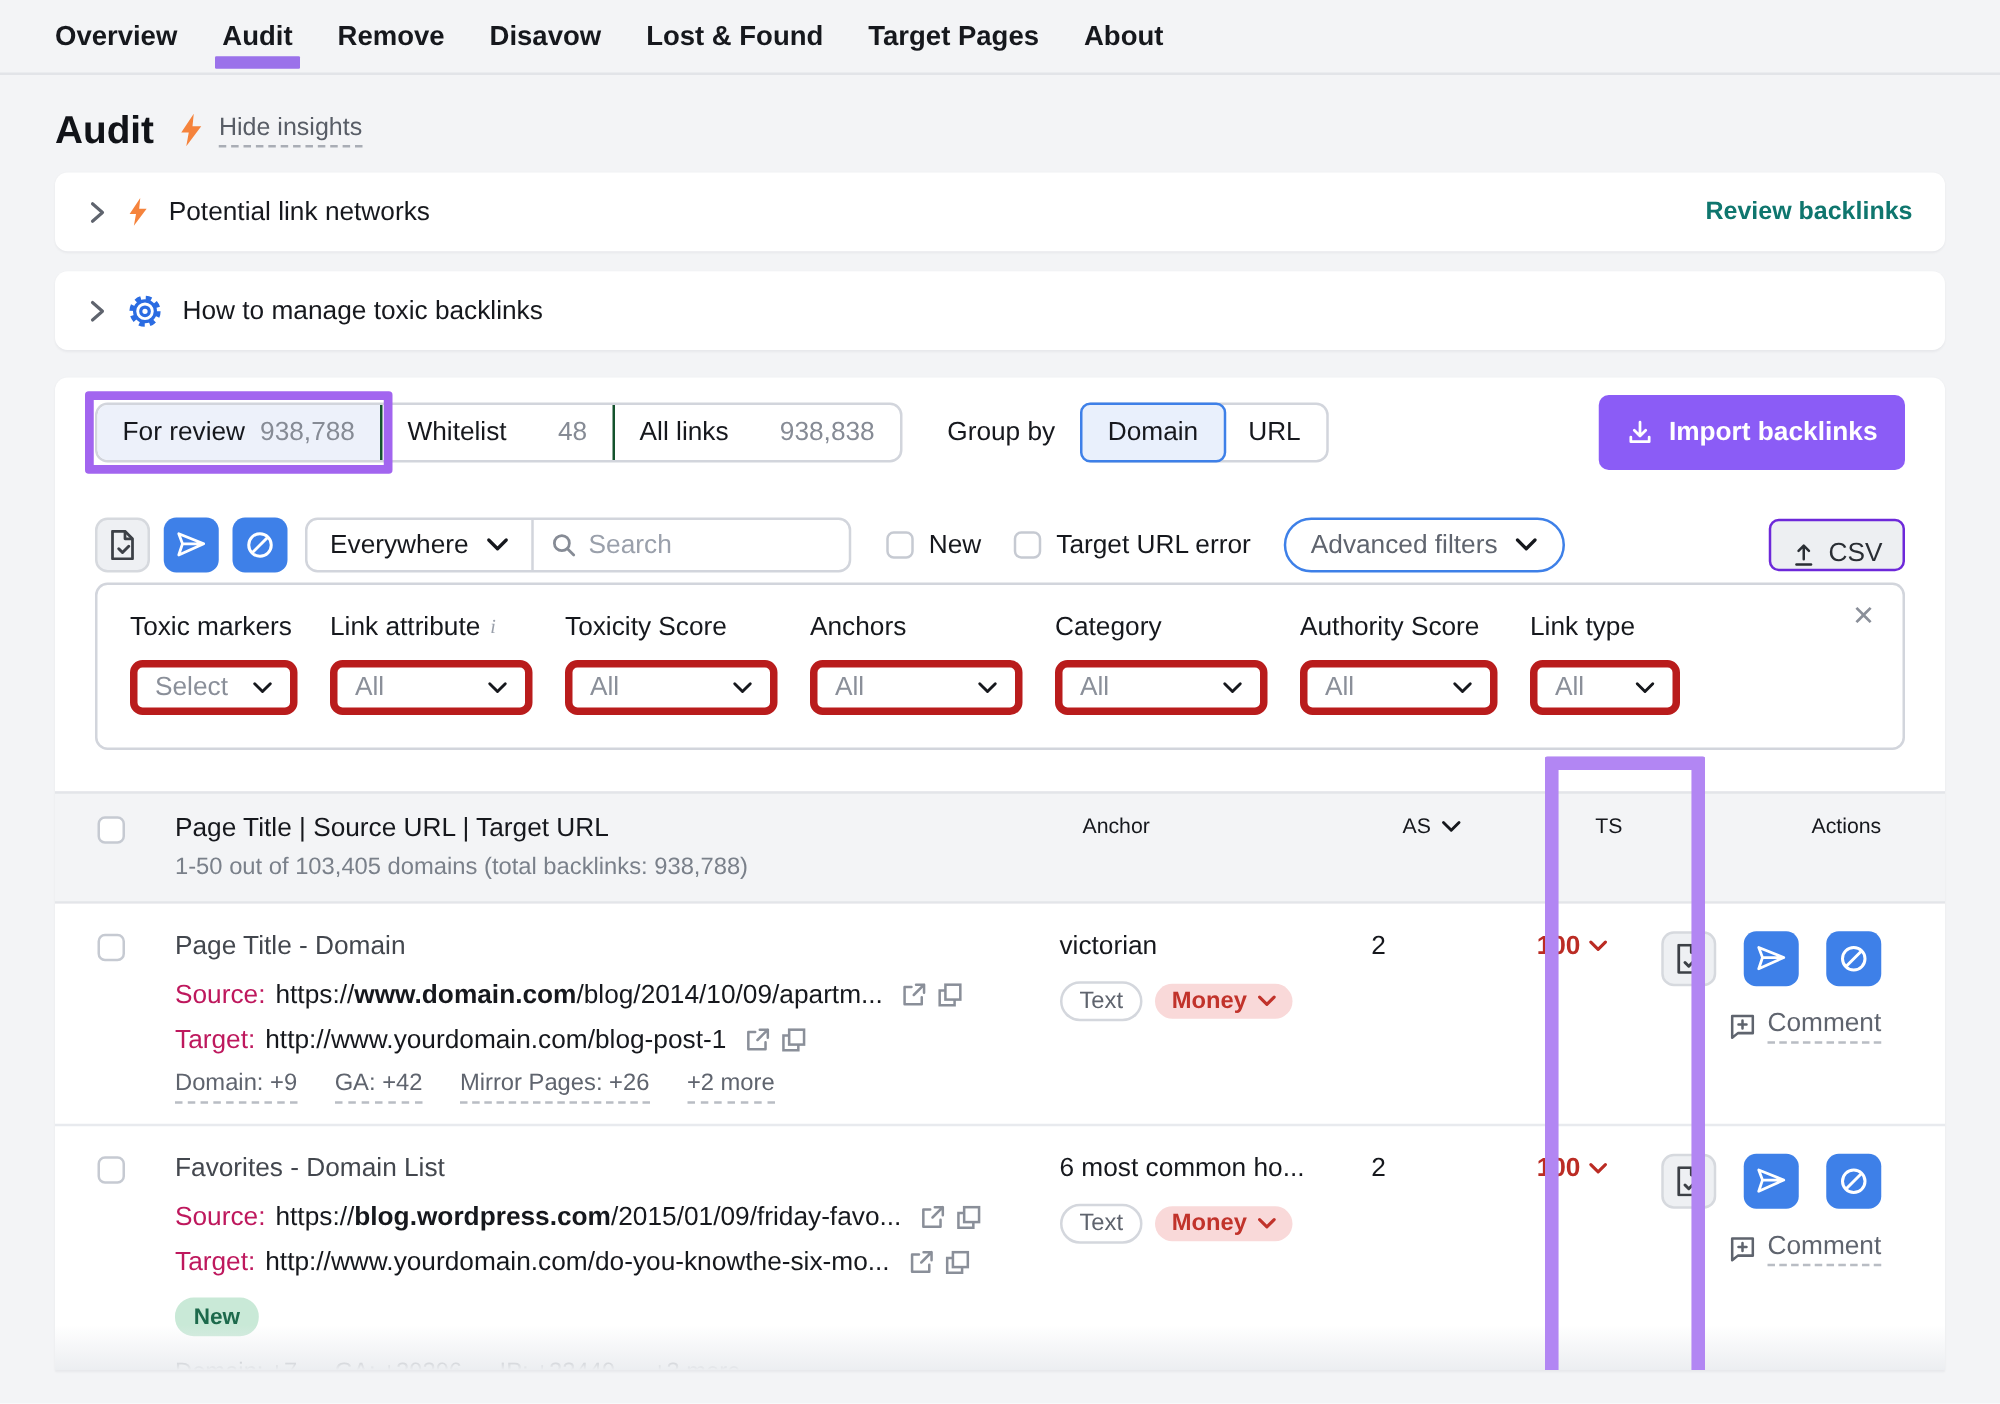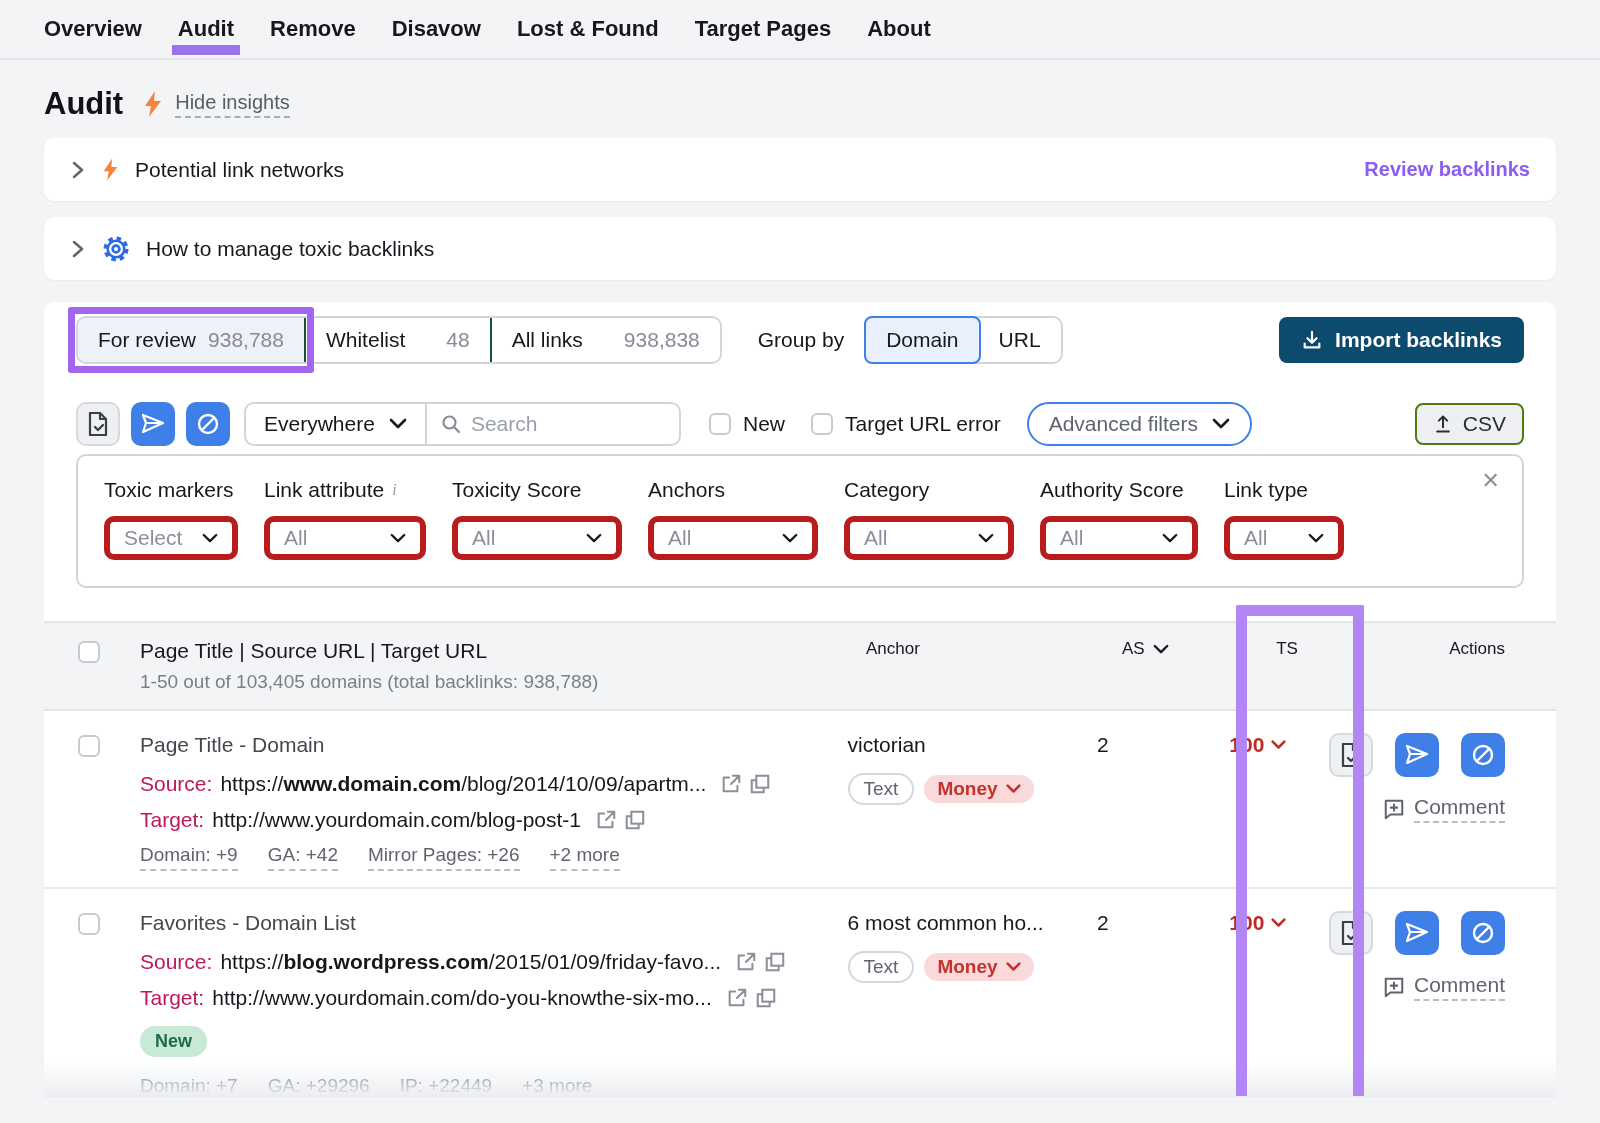--- a/index.html
+++ b/index.html
@@ -13,55 +13,55 @@
 
   
   .heading-row { display:flex; align-items:center; margin:26px 44px 0; gap:12px; }
   .page-title { font-size:31px; font-weight:700; color:#111318; margin-right:8px; }
   .dashed-link { font-size:20px; color:#585d66; border-bottom:2px dashed #a9adb5; padding-bottom:2px; cursor:pointer; }
 
   
   .card { background:#fff; border-radius:10px; margin:16px 44px 0; box-shadow:0 1px 2px rgba(20,25,40,.05); }
   .insight-card { height:63px; display:flex; align-items:center; padding:0 26px; gap:16px; }
   .insight-title { font-size:21px; color:#16181d; }
-  .blue-link { margin-left:auto; font-size:20px; font-weight:700; color:#8b5cf6; cursor:pointer; }
+  .blue-link { margin-left:auto; font-size:20px; font-weight:700; color:#0f766e; cursor:pointer; }
 
   
   .main-card { position:relative; margin-top:22px; height:794px; border-radius:10px 10px 0 0; padding:14px 32px 0; overflow:hidden; }
 
   
   .tabs-row { display:flex; align-items:center; }
   .seg-tabs { display:flex; align-items:stretch; height:48px; border:2px solid #d2d5dc; border-radius:10px; background:#fff; }
   .seg-tab { display:flex; align-items:center; gap:12px; padding:0 20px; font-size:21px; cursor:pointer; }
   .seg-tab + .seg-tab { border-left:2px solid #14532d;gap:41px; }
   .seg-tab.selected { background:#edf1fa; border-radius:8px 0 0 8px; position:relative; }
   .seg-tab .count { color:#868b95; }
   .annotation-box { position:absolute; left:-10px; right:-10px; top:-11px; bottom:-11px; border:7px solid #a265ef; border-radius:3px; pointer-events:none; z-index:5; }
   .groupby-label { margin-left:36px; font-size:21px; }
   .seg-toggle { margin-left:20px; display:flex; align-items:stretch; height:48px; border:2px solid #d2d5dc; border-radius:10px; background:#fff; }
   .seg-opt { display:flex; align-items:center; padding:0 20px; font-size:21px; cursor:pointer; }
   .seg-opt.selected { background:#e9f0fc; border:2px solid #3e80e8; border-radius:8px; margin:-2px; }
-  .import-btn { margin-left:auto; height:46px; background:#0c4a6e; color:#fff; border:none; border-radius:8px; font-size:21px; font-weight:700; display:flex; align-items:center; gap:12px; padding:0 22px; cursor:pointer; font-family:inherit; }
+  .import-btn { margin-left:auto; height:60px; background:#8b5cf6; color:#fff; border:none; border-radius:8px; font-size:21px; font-weight:700; display:flex; align-items:center; gap:12px; padding:0 22px; cursor:pointer; font-family:inherit; }
 
   
   .toolbar { display:flex; align-items:center; margin-top:38px; }
   .icon-btn { width:44px; height:44px; border-radius:10px; display:flex; align-items:center; justify-content:center; cursor:pointer; border:none; }
   .icon-btn.gray { background:#eef0f3; border:2px solid #d6d9de; }
   .icon-btn.blue { background:#3e80e8; }
   .icon-btn + .icon-btn { margin-left:11px; }
   .search-group { margin-left:14px; display:flex; align-items:stretch; height:44px; width:437px; border:2px solid #d2d5dc; border-radius:10px; background:#fff; }
   .scope-dd { display:flex; align-items:center; gap:14px; padding:0 18px; font-size:21px; border-right:2px solid #d2d5dc; cursor:pointer; }
   .search-box { display:flex; align-items:center; gap:10px; padding:0 14px; flex:1; }
   .search-box input { border:none; outline:none; font-size:21px; width:100%; font-family:inherit; color:#16181d; }
   .search-box input::placeholder { color:#9aa0ab; }
   .check-wrap { display:flex; align-items:center; gap:12px; font-size:21px; cursor:pointer; }
   .checkbox { width:22px; height:22px; border:2px solid #c6cad2; border-radius:6px; background:#fff; flex:none; }
   .ml28 { margin-left:28px; } .ml26 { margin-left:26px; }
   .adv-filters { margin-left:26px; height:44px; border:2px solid #3e80e8; border-radius:22px; background:#fff; display:flex; align-items:center; gap:14px; padding:0 20px; font-size:21px; color:#5f646e; cursor:pointer; }
-  .csv-btn { margin-left:auto; height:42px; background:#edeff2; border:2px solid #4d7c0f; border-radius:8px; display:flex; align-items:center; gap:10px; padding:0 16px; font-size:21px; color:#2a2e34; cursor:pointer; }
+  .csv-btn { margin-left:auto; height:42px; background:#edeff2; border:2px solid #6d28d9; border-radius:8px; display:flex; align-items:flex-end; gap:10px; padding:0 16px; font-size:21px; color:#2a2e34; cursor:pointer; }
 
   
   .filters-panel { position:relative; margin-top:8px; border:2px solid #d2d5dc; border-radius:10px; background:#fff; padding:22px 26px 26px; display:flex; }
   .filter-field { margin-right:26px; }
   .filter-label { font-size:21px; color:#16181d; margin-bottom:14px; display:flex; align-items:center; gap:8px; }
   .info-i { color:#9aa0ab; font-size:16px; font-style:italic; font-family:"Liberation Serif",serif; }
   .filter-select { height:44px; border:6px solid #b91c1c; border-radius:10px; display:flex; align-items:center; justify-content:space-between; padding:0 14px; font-size:21px; color:#8a8f99; cursor:pointer; background:#fff; }
   .filters-close { position:absolute; top:14px; right:22px; font-size:22px; color:#8a8f99; cursor:pointer; line-height:1; }
 
   

